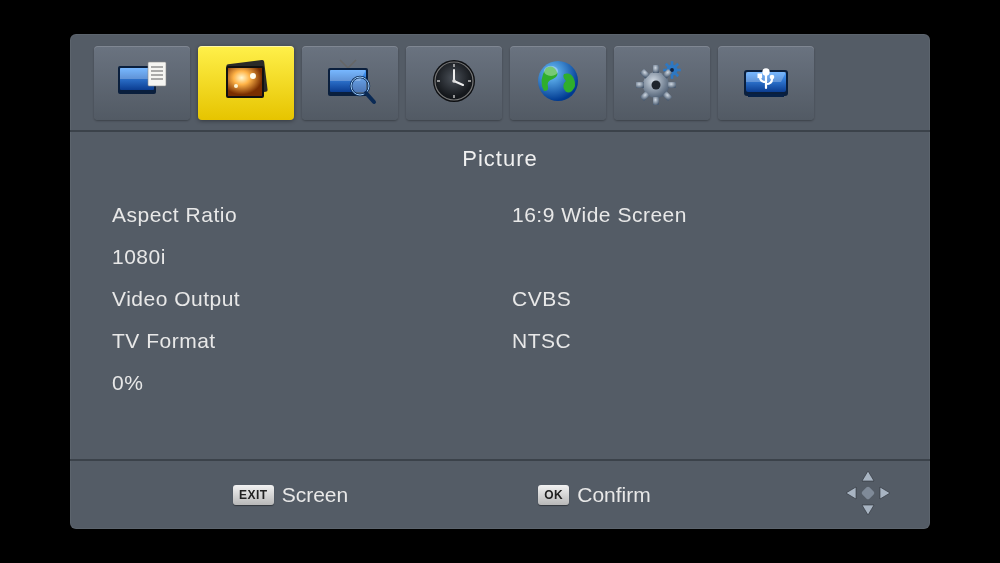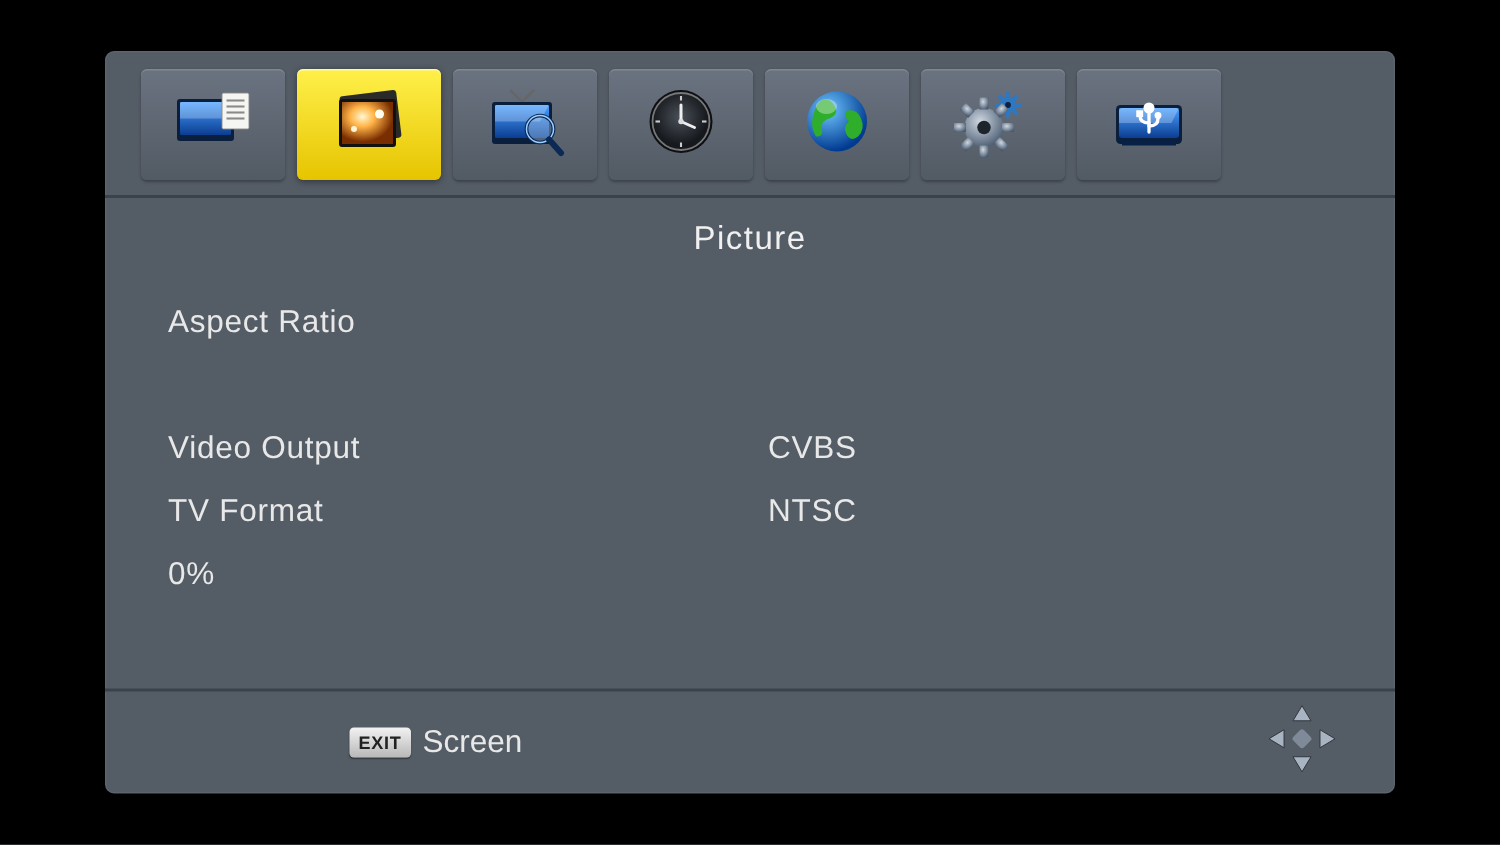--- a/index.html
+++ b/index.html
@@ -297,41 +297,47 @@
         </svg>
       </span>
     </div>
   </div>
 
   <div class="content">
     <h1 class="title">Picture</h1>
     <div class="settings">
       <div class="row">
         <span class="label">Aspect Ratio</span>
-      </div>
-      <div class="row">
+        <span class="value">16:9 Wide Screen</span>
+      </div>
+      <div class="row">
+        <span class="value">1080i</span>
       </div>
       <div class="row">
         <span class="label">Video Output</span>
         <span class="value">CVBS</span>
       </div>
       <div class="row">
         <span class="label">TV Format</span>
         <span class="value">NTSC</span>
       </div>
       <div class="row">
         <span class="value">0%</span>
       </div>
     </div>
   </div>
 
   <div class="footer">
     <div class="hint hint-left">
       <span class="key-badge">EXIT</span>
       <span>Screen</span>
+    </div>
+    <div class="hint">
+      <span class="key-badge">OK</span>
+      <span>Confirm</span>
     </div>
     <div class="dpad">
       <svg viewBox="0 0 48 48">
         <g fill="#a8b4c2" stroke="#2a2f36" stroke-width="0.6">
           <polygon points="24,2 30,12 18,12"></polygon>
           <polygon points="24,46 18,36 30,36"></polygon>
           <polygon points="2,24 12,18 12,30"></polygon>
           <polygon points="46,24 36,30 36,18"></polygon>
         </g>
         <rect x="19" y="19" width="10" height="10" rx="2" fill="#7f8a98" transform="rotate(45 24 24)"></rect>

